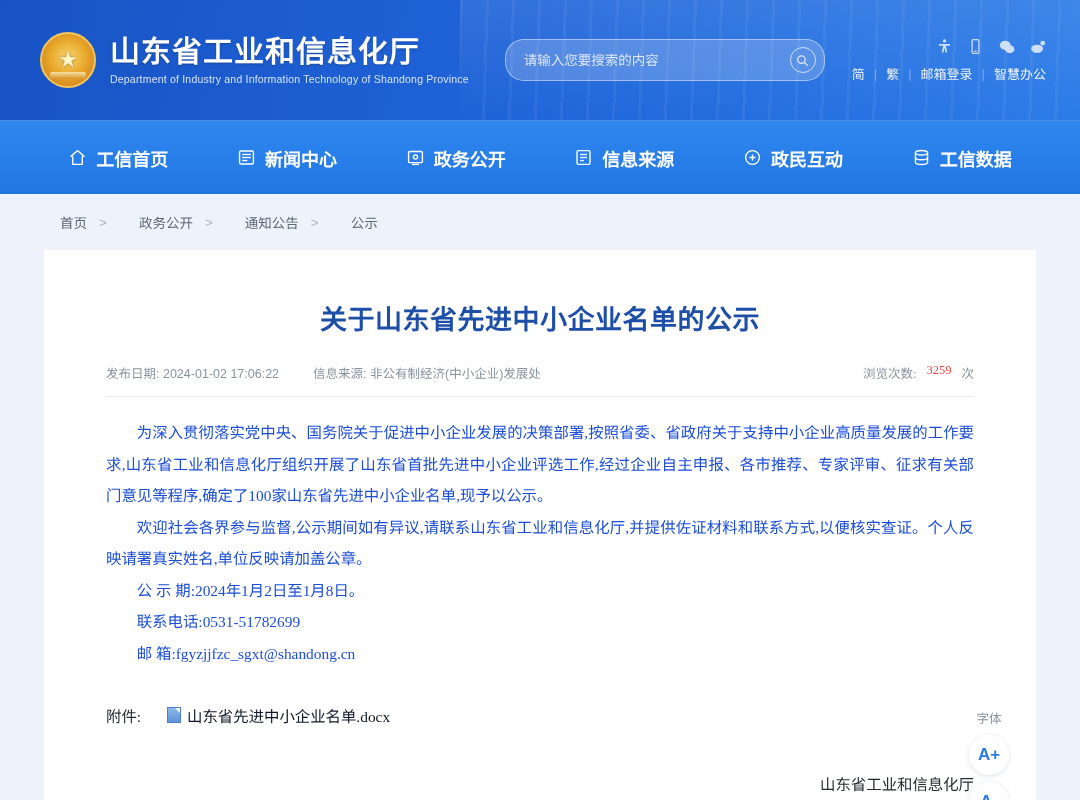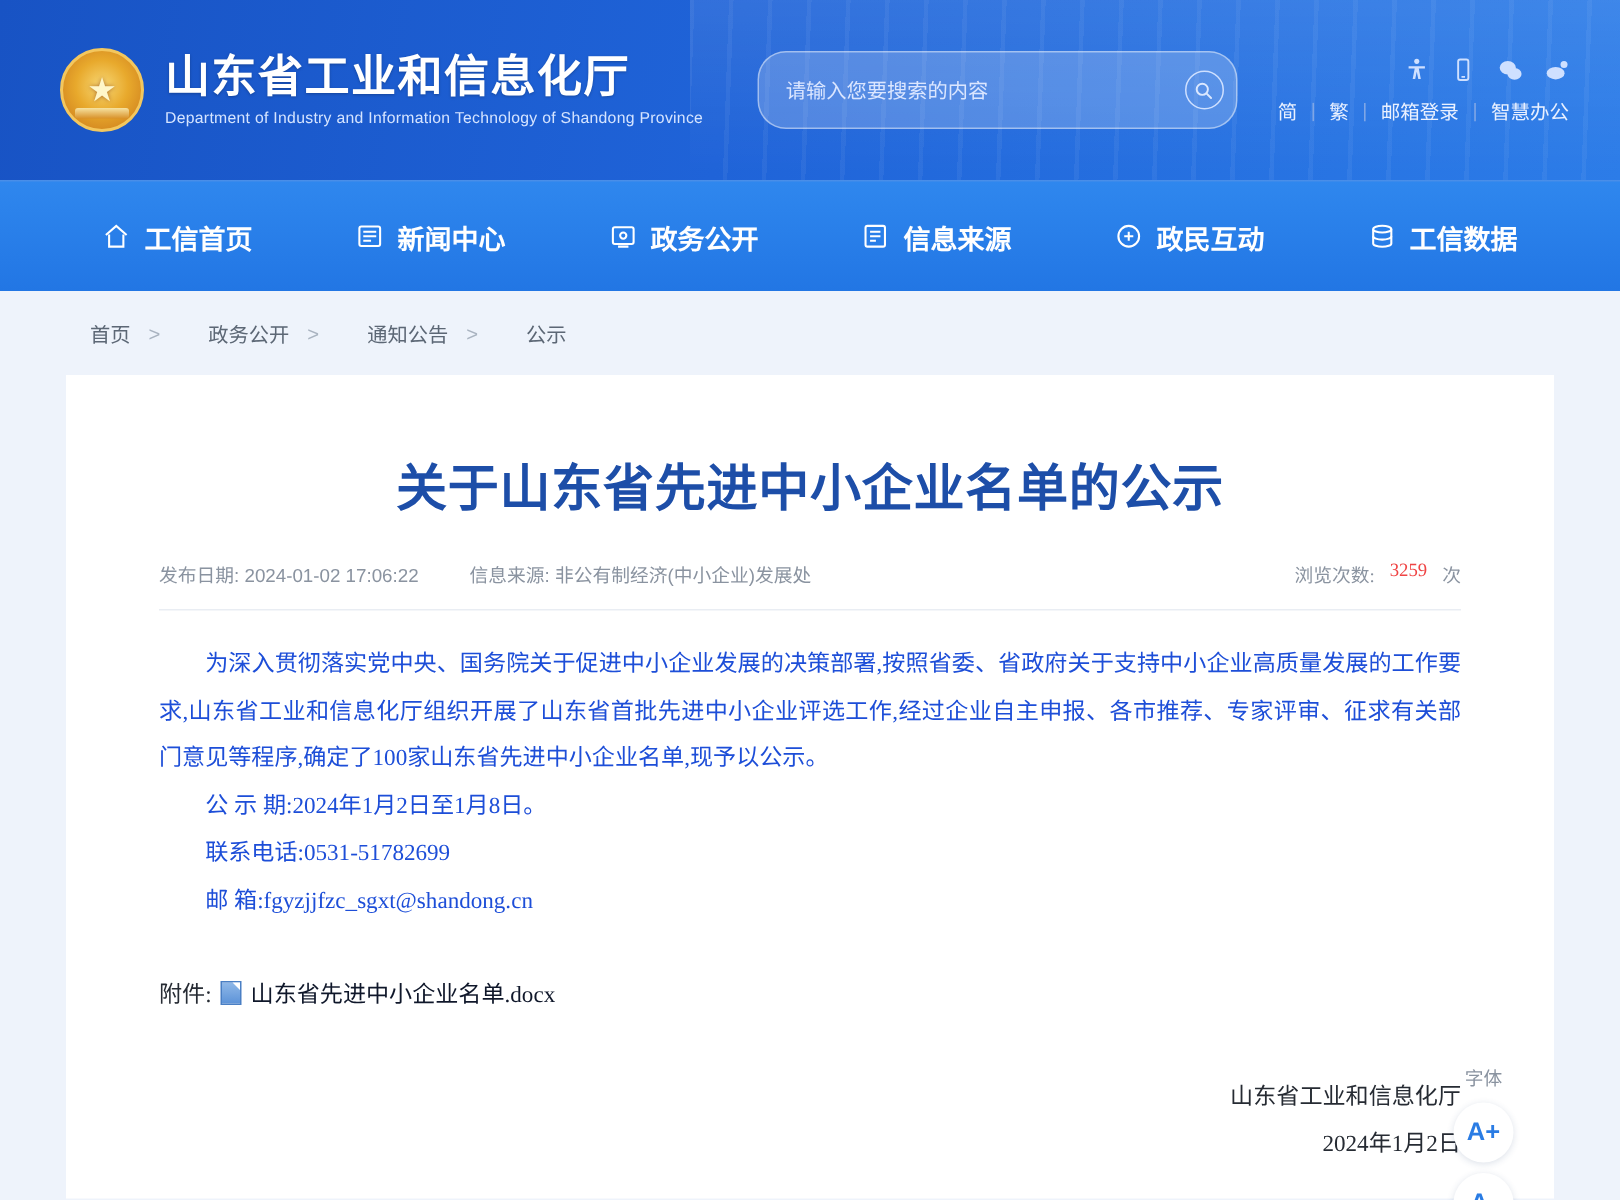--- a/index.html
+++ b/index.html
@@ -53,21 +53,21 @@
     color: #fff; font-size: 30px; font-weight: bold; letter-spacing: 1px;
     text-shadow: 0 1px 2px rgba(0,0,0,.25);
     line-height: 1.1;
     font-family: "Liberation Serif", "DejaVu Serif", serif;
   }
   .brand-en {
     color: #d5e4ff; font-size: 10.5px; margin-top: 5px; letter-spacing: .2px;
   }
   .search-box {
     margin-left: 36px;
-    width: 320px; height: 52px;
+    width: 320px; height: 42px;
     background: rgba(255,255,255,0.20);
     border: 1px solid rgba(255,255,255,0.45);
     border-radius: 19px;
     display: flex; align-items: center;
     padding: 0 8px 0 18px;
     gap: 22px;
   }
   .search-input {
     flex: 1; border: none; outline: none; background: transparent;
     color: #ffffff; font-size: 13.5px;
@@ -118,21 +118,21 @@
   .crumb a { color: #5c6775; text-decoration: none; cursor: pointer; margin-left: 20px; }
   .crumb .arrow { color: #a9b3c0; }
   
   .card {
     margin: 0 44px; background: #fff;
     min-height: 546px;
     padding: 38px 62px 20px;
     position: relative;
   }
   .doc-title {
-    text-align: center; font-size: 34px; font-weight: bold;
+    text-align: center; font-size: 27px; font-weight: bold;
     color: #1d4ea8; letter-spacing: .5px; margin: 10px 0 26px;
     font-family: Liberation Serif, serif;
   }
   .meta {
     display: flex; align-items: center; font-size: 12.5px; color: #8a93a0;
     border-bottom: 1px solid #e9edf3; padding-bottom: 14px; margin-bottom: 20px;
     gap: 34px;
   }
   .meta .views { margin-left: auto; display:flex; gap: 10px; font-family: Liberation Serif, serif; }
   .meta .views .num { color: #ef4444; }
@@ -141,21 +141,21 @@
     font-family: "Liberation Serif", "DejaVu Serif", serif;
     text-align: justify;
   }
   .body-text p { text-indent: 2em; }
   .body-text p.noindent { text-indent: 0; }
   .attach {
     margin-top: 34px; font-size: 15.4px; color: #262b33;
     display: flex; align-items: center; gap: 6px;
     font-family: "Liberation Serif", "DejaVu Serif", serif;
   }
-  .attach .label { margin-right: 0; }
+  .attach .label { margin-right: 20px; }
   .attach .doc-ico {
     width: 14px; height: 16px; background: linear-gradient(#8fb8e8,#5d93d8);
     border: 1px solid #4a7fc4; position: relative; flex:none;
   }
   .attach .doc-ico::after{
     content:""; position:absolute; right:0; top:0; border-width:0 5px 5px 0;
     border-style:solid; border-color: transparent #fff transparent transparent;
   }
   .attach a { color: #0f172a; text-decoration: none; cursor: pointer; }
   .sign {
@@ -318,20 +318,21 @@
     </span>
     <span class="views">
       <span>浏览次数:</span>
       <span class="num">3259</span>
       <span>次</span>
     </span>
   </div>
 
   <div class="body-text">
     <p>为深入贯彻落实党中央、国务院关于促进中小企业发展的决策部署,按照省委、省政府关于支持中小企业高质量发展的工作要求,山东省工业和信息化厅组织开展了山东省首批先进中小企业评选工作,经过企业自主申报、各市推荐、专家评审、征求有关部门意见等程序,确定了100家山东省先进中小企业名单,现予以公示。</p>
+    <p>欢迎社会各界参与监督,公示期间如有异议,请联系山东省工业和信息化厅,并提供佐证材料和联系方式,以便核实查证。个人反映请署真实姓名,单位反映请加盖公章。</p>
     <p class="noindent" style="text-indent:2em">公 示 期:2024年1月2日至1月8日。</p>
     <p class="noindent" style="text-indent:2em">联系电话:0531-51782699</p>
     <p class="noindent" style="text-indent:2em">邮  箱:fgyzjjfzc_sgxt@shandong.cn</p>
   </div>
 
   <div class="attach">
     <span class="label">附件:</span>
     <span class="doc-ico"></span>
     <a>山东省先进中小企业名单.docx</a>
   </div>

